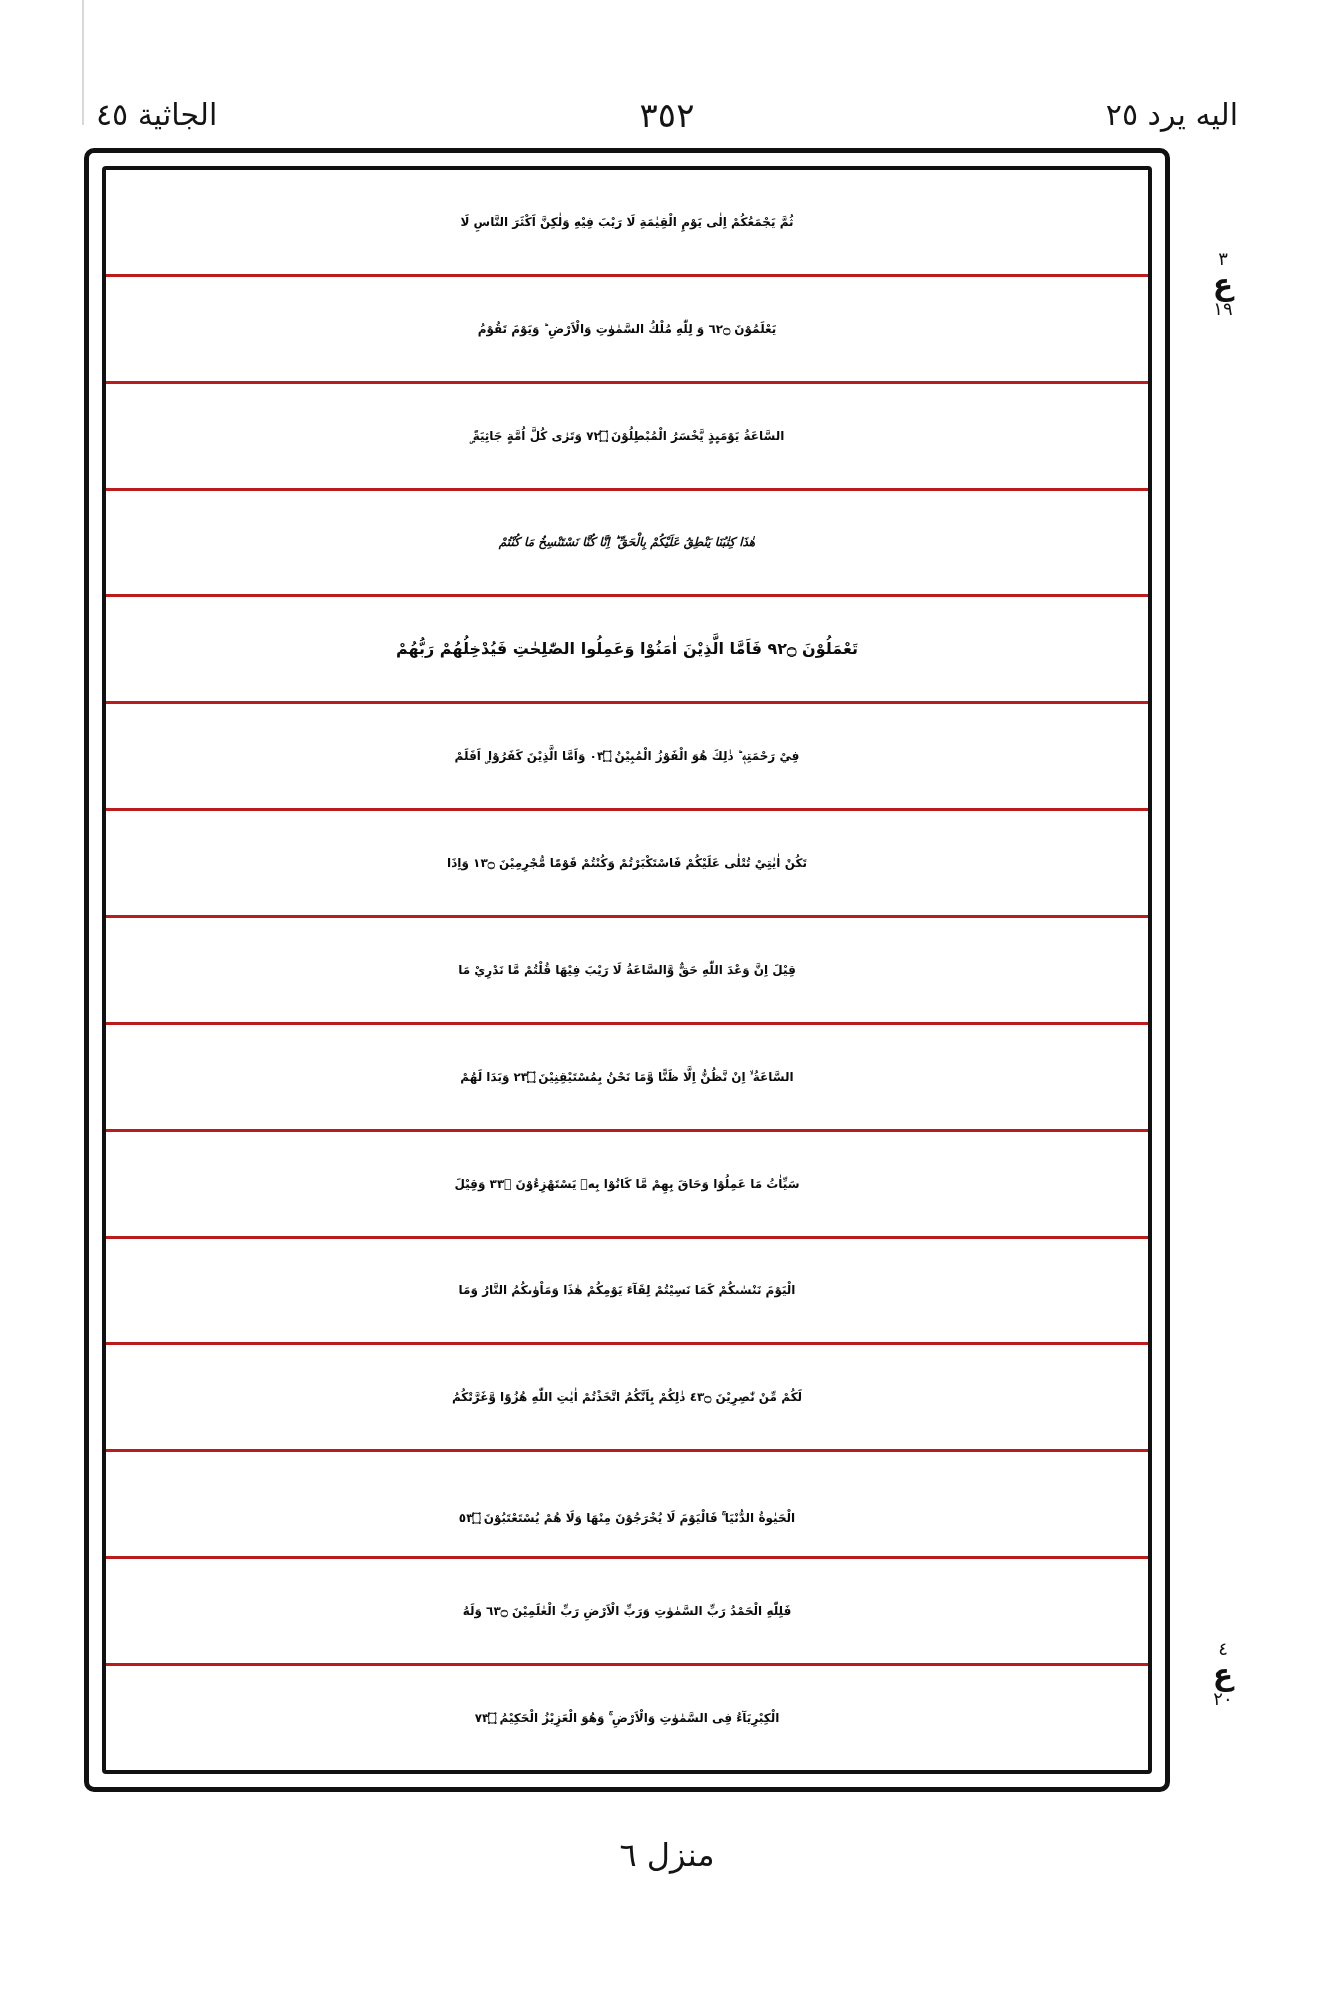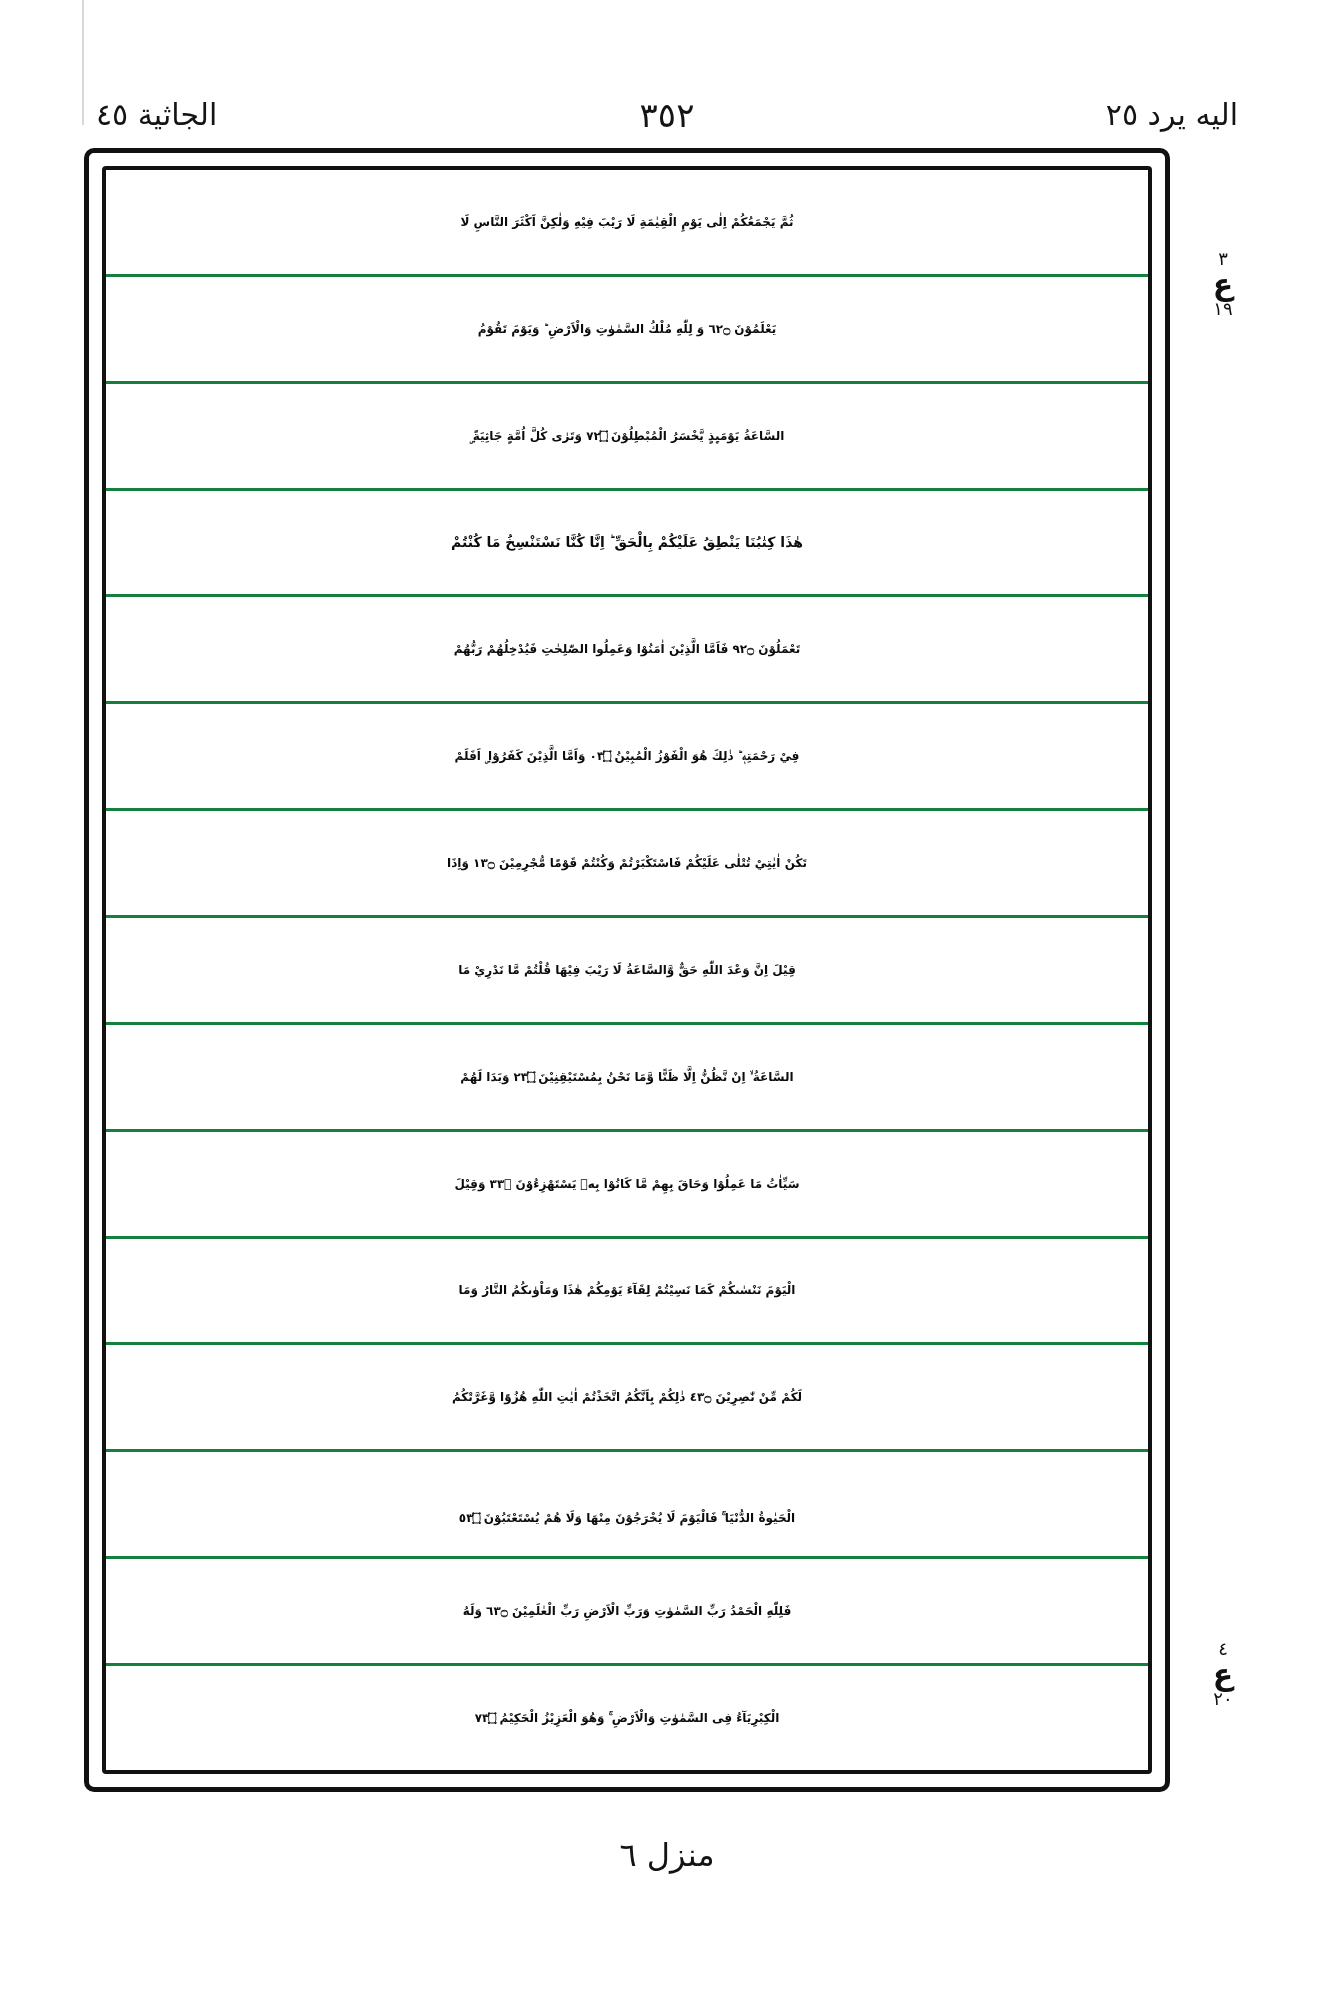--- a/index.html
+++ b/index.html
@@ -57,21 +57,21 @@
   }
 
   
   #text-block{
     position:absolute;inset:0;
     display:flex;flex-direction:column;
   }
   .ayah-line{
     flex:1 1 0;
     position:relative;
-    border-bottom:3px solid #15803d;
+    border-bottom:3px solid #b91c1c;
     display:flex;align-items:center;justify-content:center;
     overflow:hidden;
   }
   .ayah-line:last-child{border-bottom:none;}
   .ayah-line .arabic{
     direction:rtl;unicode-bidi:bidi-override;
     width:96%;
     text-align:center;
     font-family:"DejaVu Sans","Liberation Sans",sans-serif;
     font-size:35px;
@@ -133,24 +133,24 @@
       <div class="ayah-line">
         <div class="arabic" style="font-size: 12px;">ثُمَّ يَجْمَعُكُمْ اِلٰى يَوْمِ الْقِيٰمَةِ لَا رَيْبَ فِيْهِ وَلٰكِنَّ اَكْثَرَ النَّاسِ لَا</div>
       </div>
       <div class="ayah-line">
         <div class="arabic" style="font-size: 12px;">يَعْلَمُوْنَ ۝٢٦ وَ لِلّٰهِ مُلْكُ السَّمٰوٰتِ وَالْاَرْضِ ؕ وَيَوْمَ تَقُوْمُ</div>
       </div>
       <div class="ayah-line">
         <div class="arabic" style="font-size: 12px;">السَّاعَةُ يَوْمَىِٕذٍ يَّخْسَرُ الْمُبْطِلُوْنَ ۝٢٧ وَتَرٰى كُلَّ اُمَّةٍ جَاثِيَةً ۣ</div>
       </div>
       <div class="ayah-line">
-        <div class="arabic" style="font-size: 14px;">هٰذَا كِتٰبُنَا يَنْطِقُ عَلَيْكُمْ بِالْحَقِّ ؕ اِنَّا كُنَّا نَسْتَنْسِخُ مَا كُنْتُمْ</div>
-      </div>
-      <div class="ayah-line">
-        <div class="arabic" style="font-size: 12px;">تَعْمَلُوْنَ ۝٢٩ فَاَمَّا الَّذِيْنَ اٰمَنُوْا وَعَمِلُوا الصّٰلِحٰتِ فَيُدْخِلُهُمْ رَبُّهُمْ</div>
+        <div class="arabic" style="font-size: 12px; font-style: italic;">هٰذَا كِتٰبُنَا يَنْطِقُ عَلَيْكُمْ بِالْحَقِّ ؕ اِنَّا كُنَّا نَسْتَنْسِخُ مَا كُنْتُمْ</div>
+      </div>
+      <div class="ayah-line">
+        <div class="arabic" style="font-size: 16px;">تَعْمَلُوْنَ ۝٢٩ فَاَمَّا الَّذِيْنَ اٰمَنُوْا وَعَمِلُوا الصّٰلِحٰتِ فَيُدْخِلُهُمْ رَبُّهُمْ</div>
       </div>
       <div class="ayah-line">
         <div class="arabic" style="font-size: 12px;">فِيْ رَحْمَتِهٖ ؕ ذٰلِكَ هُوَ الْفَوْزُ الْمُبِيْنُ ۝٣٠ وَاَمَّا الَّذِيْنَ كَفَرُوْا ۣ اَفَلَمْ</div>
       </div>
       <div class="ayah-line">
         <div class="arabic" style="font-size: 12px;">تَكُنْ اٰيٰتِيْ تُتْلٰى عَلَيْكُمْ فَاسْتَكْبَرْتُمْ وَكُنْتُمْ قَوْمًا مُّجْرِمِيْنَ ۝٣١ وَاِذَا</div>
       </div>
       <div class="ayah-line">
         <div class="arabic" style="font-size: 12px;">قِيْلَ اِنَّ وَعْدَ اللّٰهِ حَقٌّ وَّالسَّاعَةُ لَا رَيْبَ فِيْهَا قُلْتُمْ مَّا نَدْرِيْ مَا</div>
       </div>

